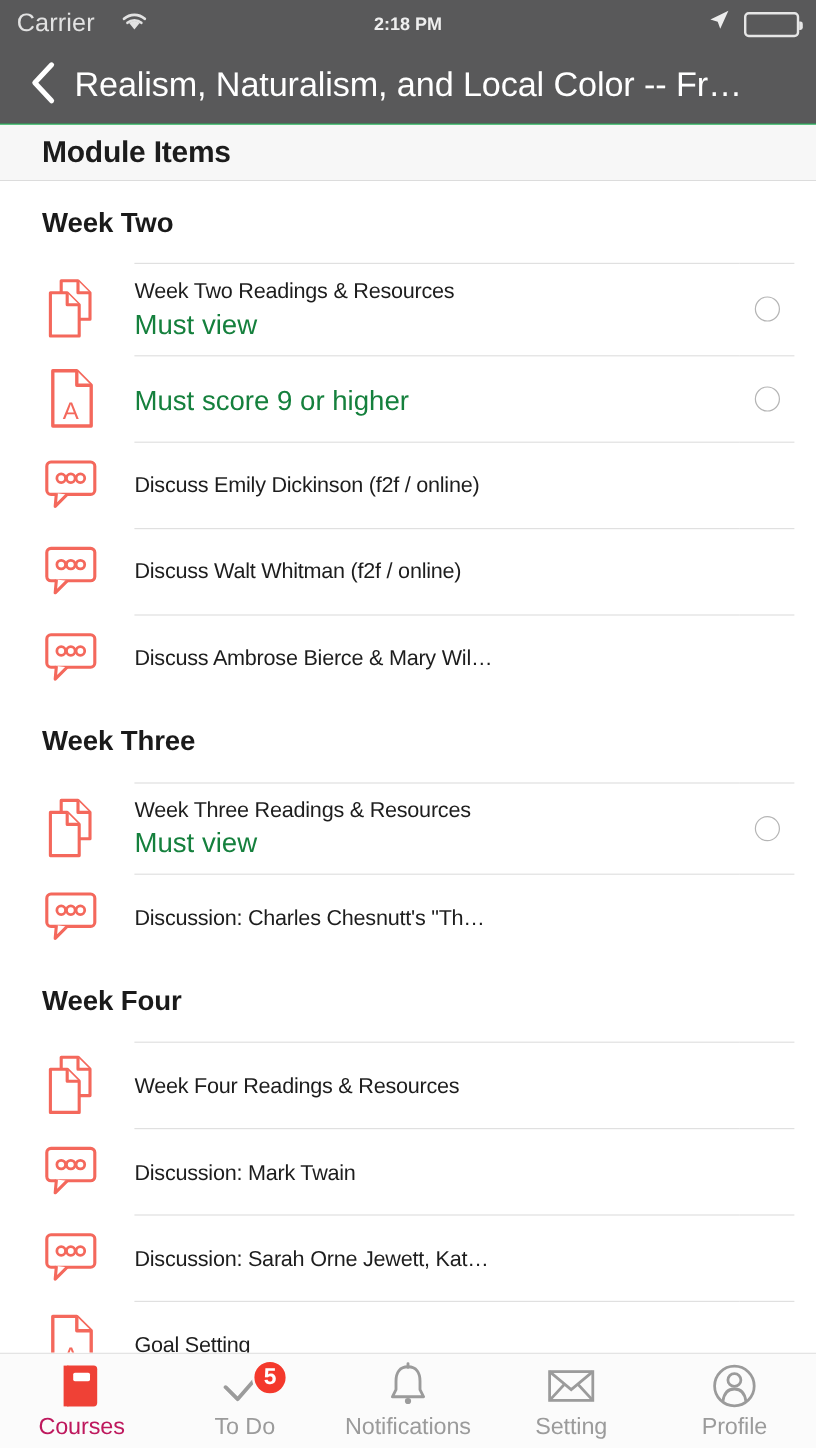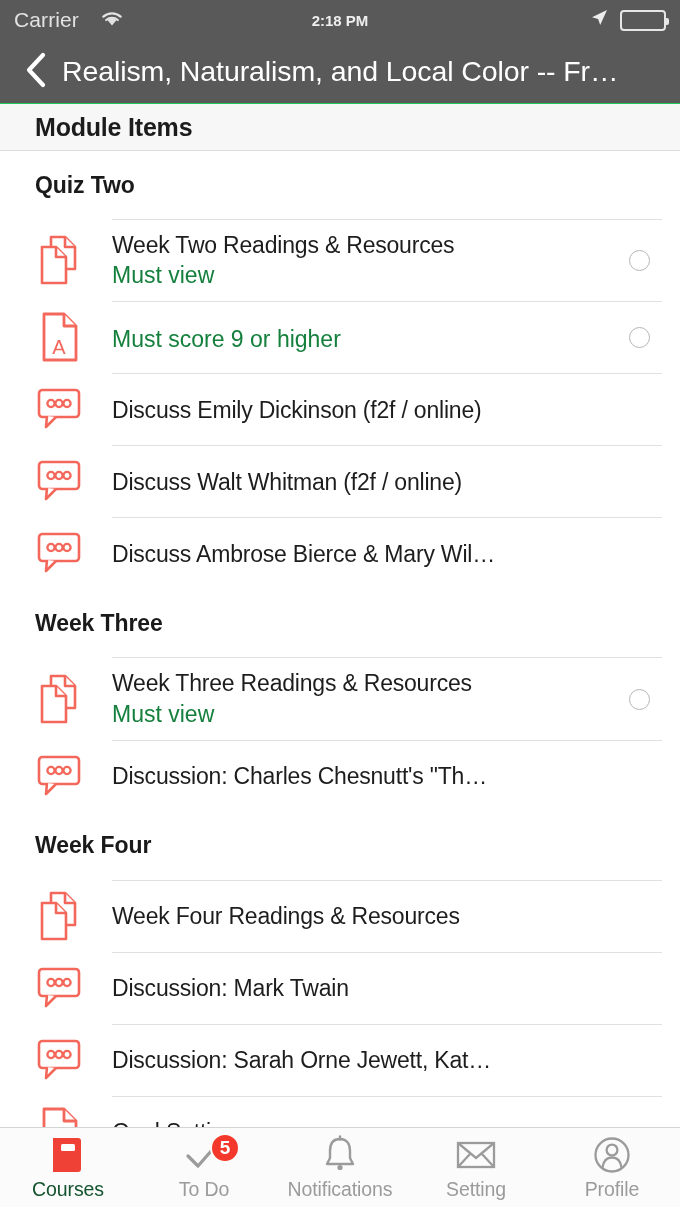--- a/index.html
+++ b/index.html
@@ -166,21 +166,21 @@
     min-width: 0;
     border-top: 1px solid #e0e0e0;
     padding: 12px 0 12px 0;
     display: flex;
     flex-direction: column;
     justify-content: center;
     align-self: stretch;
   }
   .row.first-in-section .row-body { border-top: 1px solid #e0e0e0; }
   .row-title {
-    font-size: 23px;
+    font-size: 18px;
     color: #1d1d1d;
     white-space: nowrap;
     overflow: hidden;
     text-overflow: ellipsis;
     letter-spacing: -0.2px;
     line-height: 1.15;
   }
   .row-sub {
     font-size: 23px;
     color: #15803d;
@@ -236,21 +236,21 @@
     height: 40px;
     display: flex;
     align-items: center;
     justify-content: center;
   }
   .tab-label {
     font-size: 19.5px;
     color: #9b9b9b;
     letter-spacing: -0.1px;
   }
-  .tab.active .tab-label { color: #14532d; }
+  .tab.active .tab-label { color: #be185d; }
   .badge {
     position: absolute;
     top: -2px;
     left: 26px;
     min-width: 30px;
     height: 30px;
     border-radius: 15px;
     background: #f4392c;
     color: #ffffff;
     font-size: 19px;
@@ -301,21 +301,21 @@
     </div>
     <div class="nav-title">Realism, Naturalism, and Local Color -- Fr…</div>
   </div>
 
   <div class="subheader">
     <span class="subheader-title">Module Items</span>
   </div>
 
   <div class="list-scroll" id="list-scroll">
       <div class="section-header">
-        <span class="section-title">Quiz Two</span>
+        <span class="section-title">Week Two</span>
       </div>
       <div class="row first-in-section">
         <div class="row-icon">
           <svg class="ic" width="46" height="52" viewBox="0 0 46 52">
             <path d="M14 3 h14 l10 10 v22 h-24 z" fill="#fff" stroke="#f4685c" stroke-width="2.6" stroke-linejoin="round"></path>
             <path d="M28 3 v10 h10" fill="#fff" stroke="#f4685c" stroke-width="2.6" stroke-linejoin="round"></path>
             <path d="M5 13 h14 l10 10 v26 h-24 z" fill="#fff" stroke="#f4685c" stroke-width="2.6" stroke-linejoin="round"></path>
             <path d="M19 13 v10 h10" fill="#fff" stroke="#f4685c" stroke-width="2.6" stroke-linejoin="round"></path>
           </svg>
         </div>

